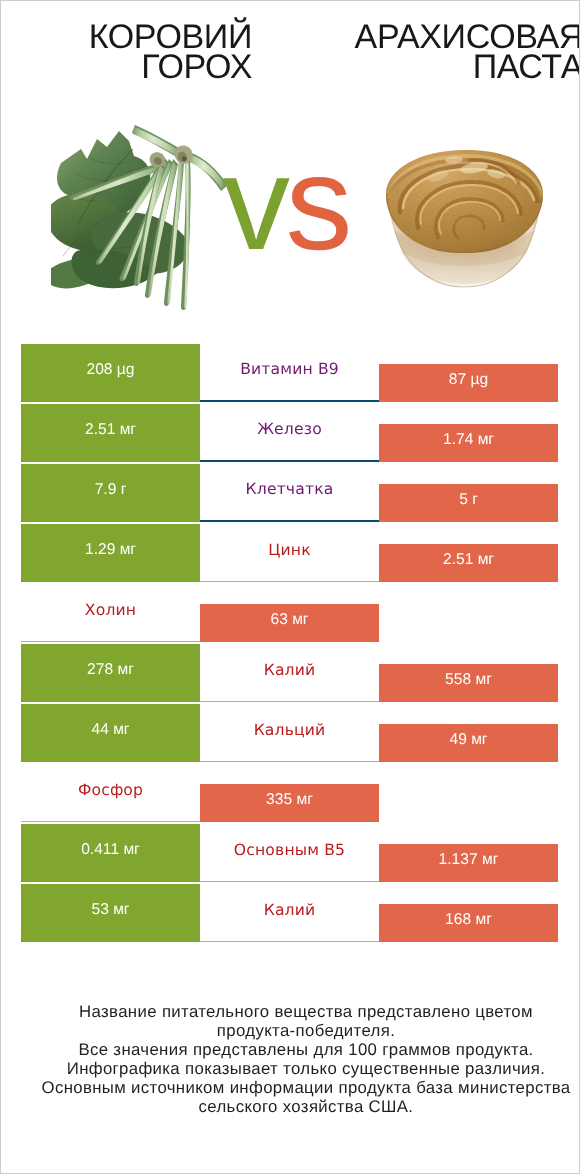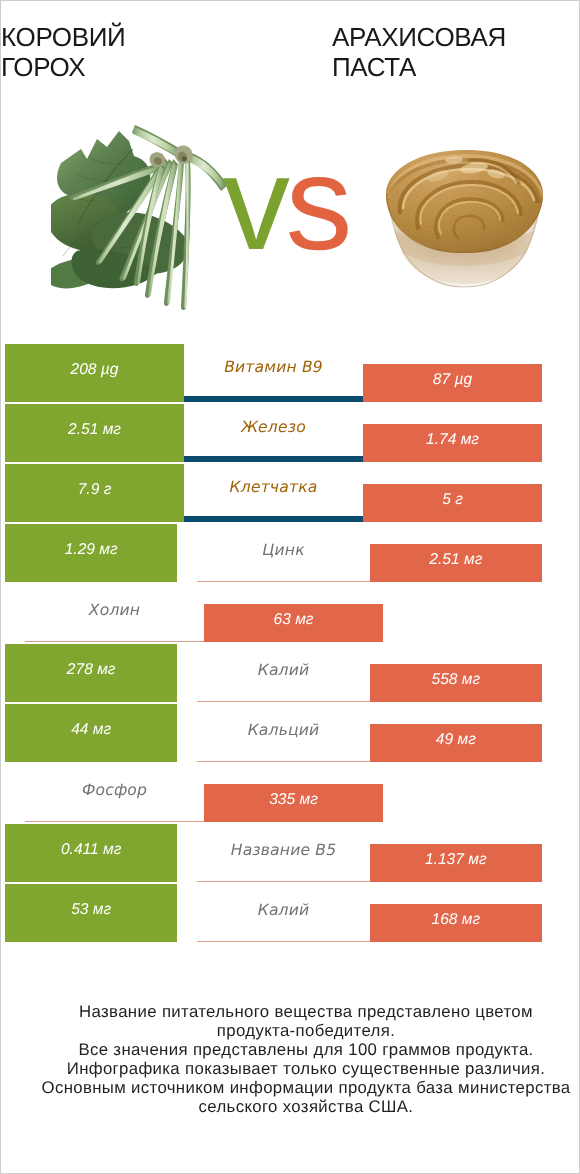--- a/index.html
+++ b/index.html
@@ -11,49 +11,49 @@
     overflow:hidden;
     position:relative;
     box-sizing:border-box;
     border:1px solid #cdcdcd;
   }
   .page{position:relative;width:578px;height:1172px;background:#fff;}
 
   
   .titles{position:relative;width:578px;height:112px;}
   .title{
-    position:absolute;top:21px;text-align:left;
-    font-size:26px;color:#16181a;line-height:30px;letter-spacing:-0.35px;
+    position:absolute;top:21px;text-align:right;
+    font-size:34px;color:#16181a;line-height:30px;letter-spacing:-0.35px;
     text-transform:uppercase;font-weight:400;
   }
   .title.left{left:0;width:251px;}
   .title.right{left:331px;width:251px;}
   .title span{display:block;}
 
   
   .hero{position:relative;width:578px;height:218px;}
   .hero-left{position:absolute;left:50px;top:10px;width:180px;height:192px;}
   .hero-right{position:absolute;left:381px;top:33px;width:165px;height:142px;}
   .vs{position:absolute;left:222px;top:24px;font-size:134px;font-weight:400;letter-spacing:-4.5px;line-height:1;}
   .vs .v{color:#7ba22e;}
   .vs .s{color:#e1633f;}
 
   
-  .table{position:absolute;left:4px;top:343px;width:537px;font-style:italic;}
+  .table{position:absolute;left:20px;top:343px;width:537px;}
   .row{display:flex;height:58.45px;margin-bottom:1.55px;}
   .cell{display:flex;align-items:center;justify-content:center;box-sizing:border-box;padding-bottom:6px;}
   .cL,.cR{font-family:"Liberation Sans",sans-serif;font-size:15.6px;}
   .cM{font-family:"DejaVu Sans",sans-serif;font-size:15.6px;letter-spacing:0.15px;}
   .cL{width:179px;color:#fff;}
   .cM{width:179px;background:#fff;}
   .cR{width:179px;color:#fff;}
   .green{background:#81a62f;}
   .orange{background:#e2674a;margin-top:20px;}
-  .mid-green{color:#a16207;border-bottom:6px solid #0c4a6e;}
-  .mid-orange{color:#737373;border-bottom:1px solid #d9a088;margin-left:20px;}
+  .mid-green{color:#701a75;border-bottom:2px solid #0c4a6e;}
+  .mid-orange{color:#b91c1c;border-bottom:1px solid #d9a088;}
 
   
   .footer{position:absolute;left:16px;top:1001px;width:578px;text-align:center;
           font-family:"Liberation Sans",sans-serif;font-size:16.8px;line-height:19.1px;color:#231f20;letter-spacing:0.35px;}
 </style>
 </head>
 <body>
 
 <div class="page">
   <div class="titles">
@@ -278,21 +278,21 @@
         <div class="cell cL green">44 мг</div>
         <div class="cell cM mid-orange">Кальций</div>
         <div class="cell cR orange">49 мг</div>
       </div>
       <div class="row">
         <div class="cell cM mid-orange">Фосфор</div>
         <div class="cell cR orange">335 мг</div>
       </div>
       <div class="row">
         <div class="cell cL green">0.411 мг</div>
-        <div class="cell cM mid-orange">Название B5</div>
+        <div class="cell cM mid-orange">Основным B5</div>
         <div class="cell cR orange">1.137 мг</div>
       </div>
       <div class="row">
         <div class="cell cL green">53 мг</div>
         <div class="cell cM mid-orange">Калий</div>
         <div class="cell cR orange">168 мг</div>
       </div>
     </div>
 
   <div class="footer" id="footer">

